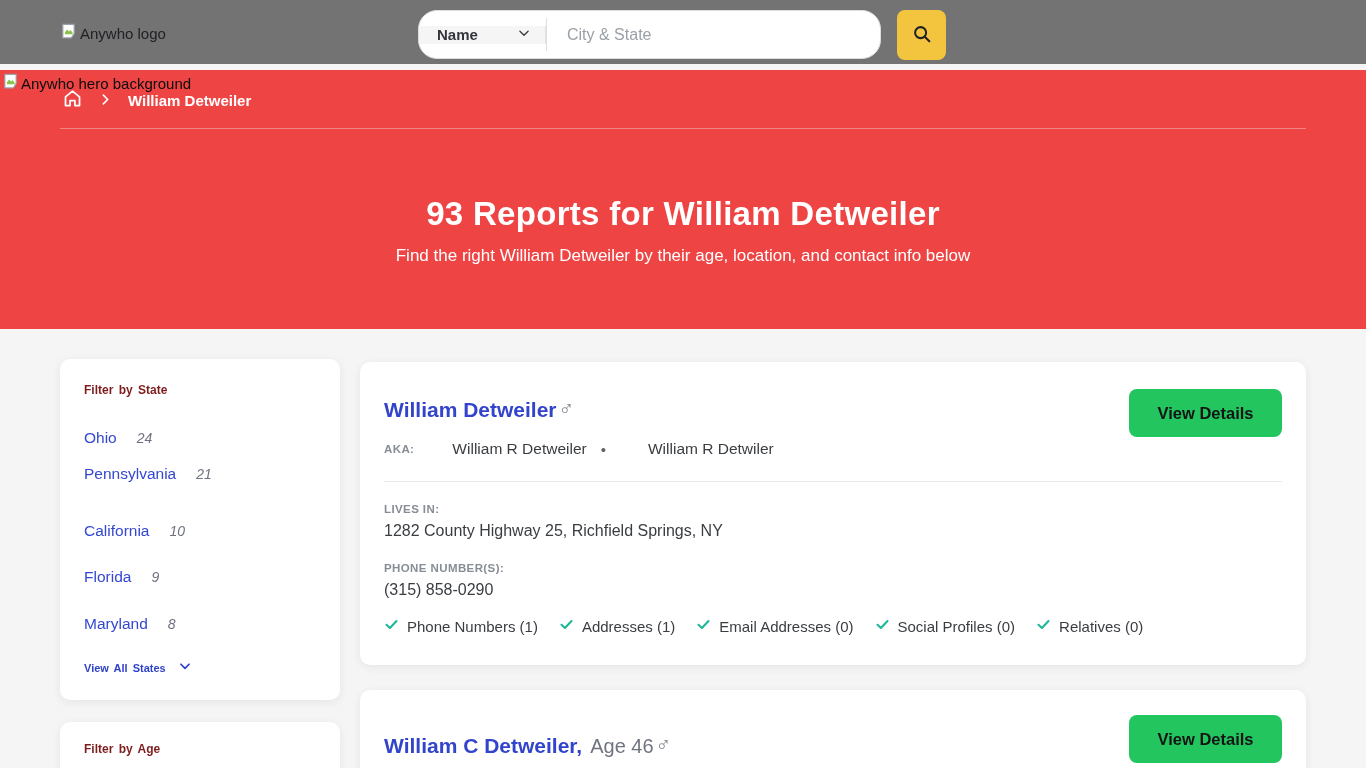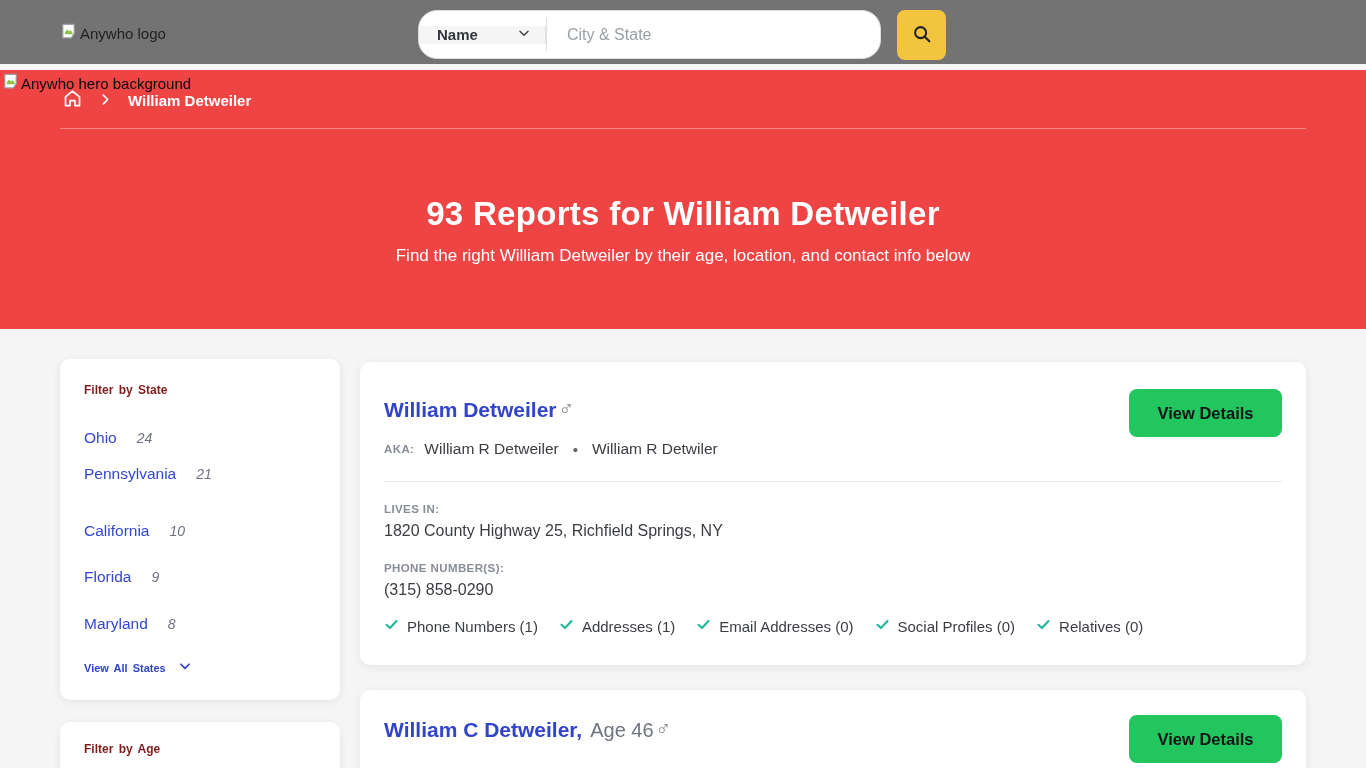--- a/index.html
+++ b/index.html
@@ -92,39 +92,39 @@
   .view-all {
     position:absolute; left:24px; top:300px; display:flex; align-items:center; gap:12px;
     cursor:pointer;
   }
   .view-all .lbl { color:#2f43c8; font-size:11px; font-weight:bold; word-spacing:2px; }
   
   .card-r1 { left:360px; top:362px; width:946px; height:303px; }
   .card-r2 { left:360px; top:690px; width:946px; height:140px; }
   .person-name-row { position:absolute; left:24px; display:flex; align-items:center; }
   .card-r1 .person-name-row { top:36px; }
-  .card-r2 .person-name-row { top:28px; }
+  .card-r2 .person-name-row { top:44px; }
   .person-name { color:#3244cb; font-size:21px; font-weight:bold; cursor:pointer; }
   .person-age { color:#6f7480; font-size:20px; margin-left:8px; }
   .male-icon { color:#7d828c; font-size:21px; font-weight:bold; margin-left:2px; position:relative; top:-2px; }
   .view-details-btn {
     position:absolute; left:769px; width:153px; height:48px;
     background:#22c55e; border:none; border-radius:8px; cursor:pointer;
     font-family:"Liberation Sans", sans-serif;
     font-size:16.5px; font-weight:bold; color:#141414;
   }
   .card-r1 .view-details-btn { top:27px; }
   .card-r2 .view-details-btn { top:25px; }
   .aka-row {
     position:absolute; left:24px; top:78px; display:flex; align-items:center; gap:10px;
   }
   .mini-label {
     color:#878d96; font-size:11.5px; font-weight:bold; letter-spacing:.4px;
   }
-  .aka-value { color:#3a3d42; font-size:15.5px; }
+  .aka-value { color:#3a3d42; font-size:15.5px;margin-left:28px; }
   .aka-sep { color:#5f6368; font-size:15px; margin:0 4px; }
   .h-divider {
     position:absolute; left:24px; right:24px; top:119px; height:1px; background:#e9eaec;
   }
   .lives-label { position:absolute; left:24px; top:141px; }
   .address-value { position:absolute; left:24px; top:160px; font-size:16px; color:#3a3d42; }
   .phone-label { position:absolute; left:24px; top:200px; }
   .phone-value { position:absolute; left:24px; top:219px; font-size:16px; color:#3a3d42; }
   .stats-row {
     position:absolute; left:24px; top:255px; display:flex; align-items:center; gap:21px;
@@ -248,21 +248,21 @@
   <div class="aka-row">
     <span class="mini-label">AKA:</span>
     <span class="aka-value">William R Detweiler</span>
     <span class="aka-sep">•</span>
     <span class="aka-value">William R Detwiler</span>
   </div>
 
   <div class="h-divider"></div>
 
   <div class="mini-label lives-label">LIVES IN:</div>
-  <div class="address-value">1820 County Highway 25, Richfield Springs, NY</div>
+  <div class="address-value">1282 County Highway 25, Richfield Springs, NY</div>
 
   <div class="mini-label phone-label">PHONE NUMBER(S):</div>
   <div class="phone-value">(315) 858-0290</div>
 
   <div class="stats-row">
     <div class="stat-item">
       <span><svg width="15" height="15" viewBox="0 0 24 24" fill="none" stroke="#1fb899" stroke-width="3.4" stroke-linecap="round" stroke-linejoin="round">
             <path d="M4 12.5l5.5 5L20 6.5"></path>
           </svg></span>
       <span class="lbl">Phone Numbers (1)</span>

